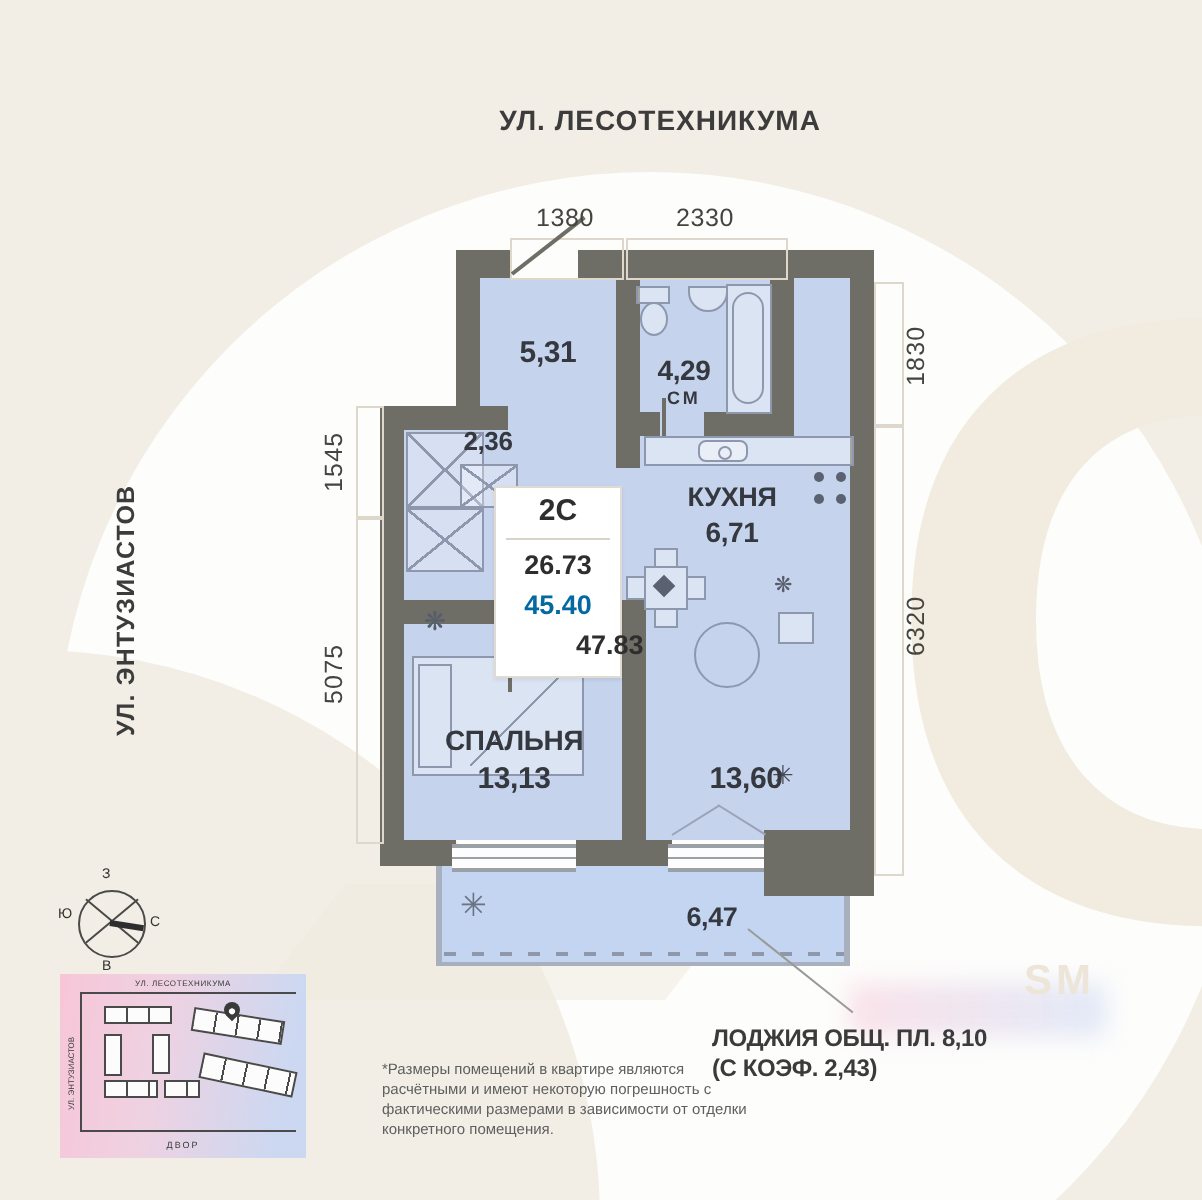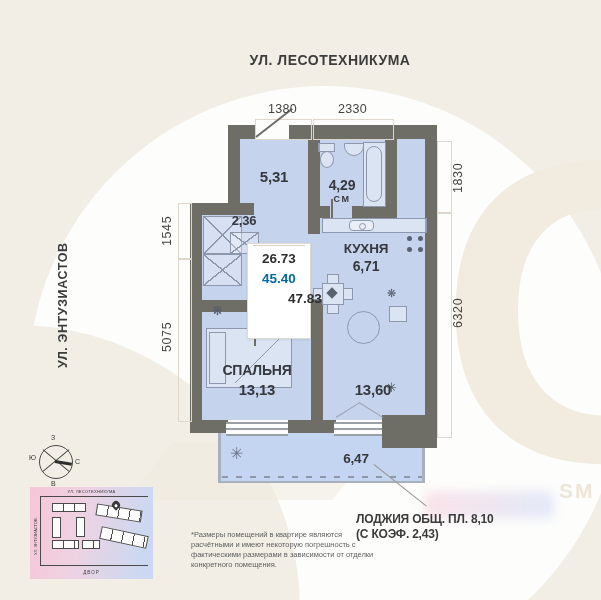--- a/index.html
+++ b/index.html
@@ -31,21 +31,21 @@
 <body>
 
 <div class="stage">
 
   <div class="abs" style="left:28px;top:86px;width:594px;height:594px;border-radius:50%;background:#fdfdfc;z-index:0;"></div>
   <div class="abs" style="left:-270px;top:325px;width:570px;height:570px;border-radius:50%;background:#f2eee5;z-index:0;"></div>
   <div class="abs" style="left:438px;top:96px;font-size:430px;line-height:1;font-weight:700;color:#f1ecdf;z-index:0;">G</div>
   <div class="abs" style="left:150px;top:442px;width:205px;height:58px;background:#f0ebe0;transform:skewX(-38deg);opacity:.55;z-index:0;"></div>
   <div class="abs" style="left:425px;top:492px;width:128px;height:26px;z-index:0;filter:blur(6px);
               background:linear-gradient(90deg, rgba(244,180,200,.38), rgba(180,200,240,.38));"></div>
-  <div class="abs" style="left:512px;top:479px;font-size:21px;font-weight:700;letter-spacing:2px;color:#ece5d8;z-index:1;margin-left:47px;">SM</div>
+  <div class="abs" style="left:512px;top:479px;font-size:21px;font-weight:700;letter-spacing:2px;color:#ece5d8;z-index:1;">SM</div>
 
   <div class="abs" style="left:180px;top:52px;width:300px;text-align:center;font-size:14px;font-weight:700;letter-spacing:.5px;color:#3c3c3c;z-index:3;">УЛ. ЛЕСОТЕХНИКУМА</div>
   <div class="vlbl" style="left:56px;top:235px;height:140px;font-size:12.5px;font-weight:700;color:#3c3c3c;">УЛ. ЭНТУЗИАСТОВ</div>
 
   <div class="floor" style="left:240px;top:139px;width:185px;height:281px;"></div>
   <div class="floor" style="left:202px;top:215px;width:38px;height:205px;"></div>
   <div class="floor" style="left:218px;top:433px;width:207px;height:50px;background:#c3d5f0;border-left:3px solid #a8b0bd;border-right:3px solid #a8b0bd;border-bottom:2px solid #a8b0bd;box-sizing:border-box;"></div>
   <div class="abs" style="left:222px;top:476px;width:200px;height:2px;z-index:2;
               background:repeating-linear-gradient(90deg,#8f98a8 0 6px,transparent 6px 14px);"></div>
 
@@ -113,20 +113,21 @@
   <div class="lbl" style="left:219px;top:213px;width:50px;font-size:13px;">2,36</div>
   <div class="lbl" style="left:330px;top:241px;width:72px;font-size:13.5px;">КУХНЯ</div>
   <div class="lbl" style="left:330px;top:258px;width:72px;font-size:14px;">6,71</div>
   <div class="lbl" style="left:204px;top:362px;width:106px;font-size:14px;">СПАЛЬНЯ</div>
   <div class="lbl" style="left:204px;top:381px;width:106px;font-size:15px;">13,13</div>
   <div class="lbl" style="left:322px;top:381px;width:102px;font-size:15px;">13,60</div>
   <div class="lbl" style="left:330px;top:451px;width:52px;font-size:13.5px;">6,47</div>
 
   <div class="abs" style="left:247px;top:243px;width:64px;height:96px;background:#fff;border:1px solid #dfdbd2;
               box-shadow:0 1px 2px rgba(0,0,0,.07);z-index:4;text-align:center;box-sizing:border-box;">
+    <div style="font-size:15px;font-weight:700;line-height:24px;color:#2e2e2e;">2С</div>
     <div style="height:1px;background:#d8d4ca;margin:1px 5px 3px;"></div>
     <div style="font-size:13.5px;font-weight:600;line-height:20px;color:#2e2e2e;">26.73</div>
     <div style="font-size:13.5px;font-weight:600;line-height:20px;color:#0369a1;">45.40</div>
     <div style="font-size:13.5px;font-weight:600;line-height:20px;color:#2e2e2e;padding-left:40px;">47.83</div>
   </div>
 
   <div class="bracket" style="left:255px;top:119px;width:55px;height:19px;"></div>
   <div class="bracket" style="left:313px;top:119px;width:79px;height:19px;"></div>
   <div class="dimlbl" style="left:255px;top:102px;width:55px;">1380</div>
   <div class="dimlbl" style="left:313px;top:102px;width:79px;">2330</div>

